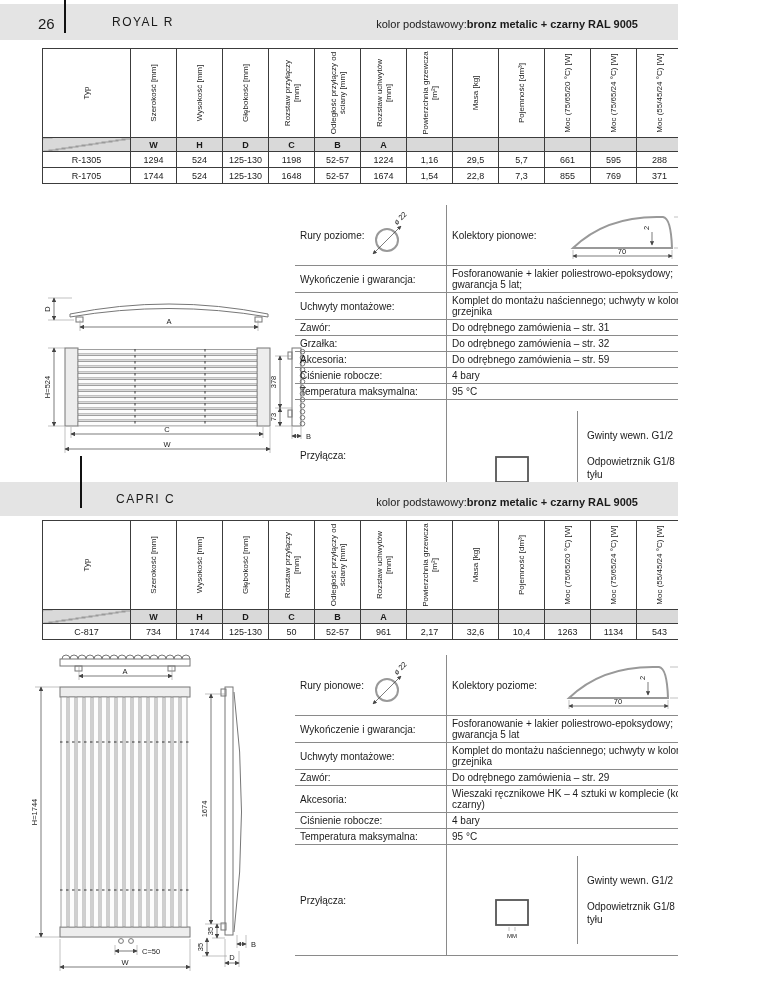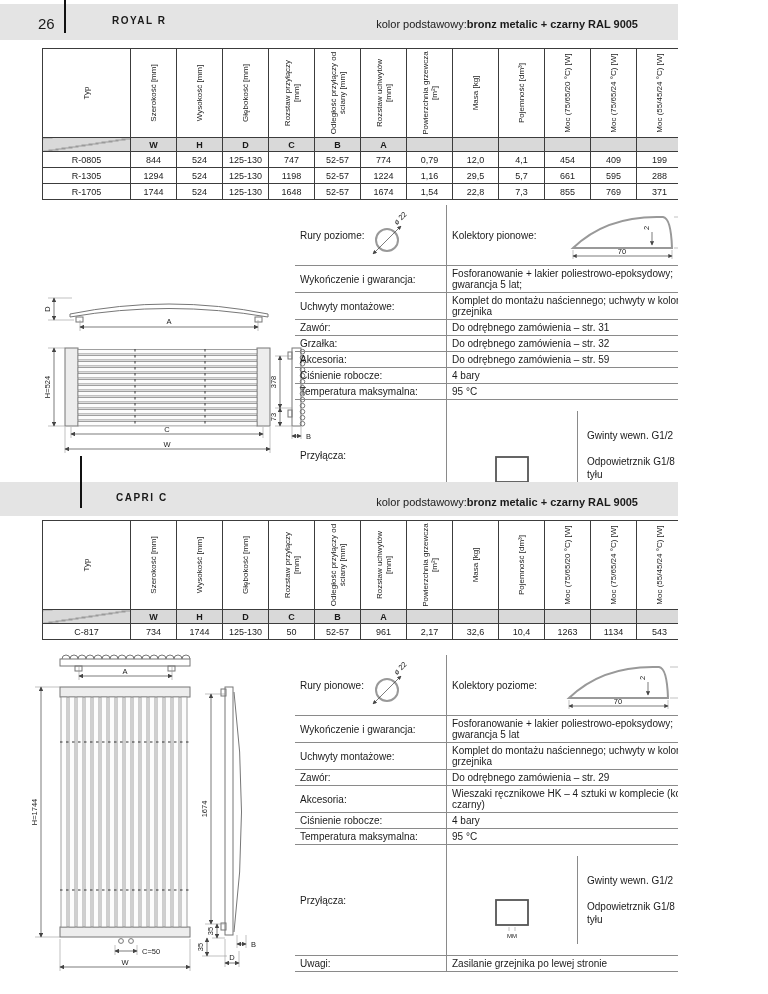--- a/index.html
+++ b/index.html
@@ -7,21 +7,21 @@
           font-family:"Liberation Sans", sans-serif; color:#1a1a1a; overflow:hidden; }
 
   
   .band { position:absolute; left:0; width:768px; background:#e4e4e4; }
   .band-royal { top:4px; height:36px; }
   .band-capri { top:482px; height:34px; }
   .pageno { position:absolute; left:38px; top:15px; font-size:15px; }
   .vbar { position:absolute; width:2px; background:#111; }
   .vbar-royal { left:64px; top:0; height:33px; }
   .vbar-capri { left:80px; top:456px; height:52px; }
-  .sec-title { position:absolute; font-size:10px; font-weight:bold; letter-spacing:1.5px; }
+  .sec-title { position:absolute; font-size:12px; font-weight:normal; letter-spacing:1.5px; }
   .title-royal { left:112px; top:15px; }
   .title-capri { left:116px; top:492px; }
   .kolor { position:absolute; right:40px; font-size:11px; }
   .kolor-royal { top:18px; }
   .kolor-capri { top:496px; }
   .kolor .kl { }
   .kolor b { font-weight:bold; }
 
   
   .spec { position:absolute; left:42px; border-collapse:collapse; table-layout:fixed;
@@ -156,36 +156,20 @@
         <td>C</td>
         <td>B</td>
         <td>A</td>
         <td></td>
           <td></td>
           <td></td>
           <td></td>
           <td></td>
           <td></td>
           <td></td>
-      </tr>
-      <tr class="vals">
-        <td>R-0805</td>
-        <td>844</td>
-        <td>524</td>
-        <td>125-130</td>
-        <td>747</td>
-        <td>52-57</td>
-        <td>774</td>
-        <td>0,79</td>
-        <td>12,0</td>
-        <td>4,1</td>
-        <td>454</td>
-        <td>409</td>
-        <td>199</td>
-        <td>300</td>
       </tr>
       <tr class="vals">
         <td>R-1305</td>
         <td>1294</td>
         <td>524</td>
         <td>125-130</td>
         <td>1198</td>
         <td>52-57</td>
         <td>1224</td>
         <td>1,16</td>
@@ -657,20 +641,16 @@
               <text class="tinytxt" x="32" y="42" text-anchor="middle">MM</text>
             </svg>
           </div>
           <div class="prz-text">
             <div>Gwinty wewn. G1/2</div>
             <div>Odpowietrznik G1/8 ukryty z tyłu</div>
           </div>
         </div>
       </td>
     </tr>
-    <tr>
-      <td class="lab">Uwagi:</td>
-      <td class="val">Zasilanie grzejnika po lewej stronie</td>
-    </tr>
   </tbody>
     </table>
 
 </div>
 
 </body></html>

